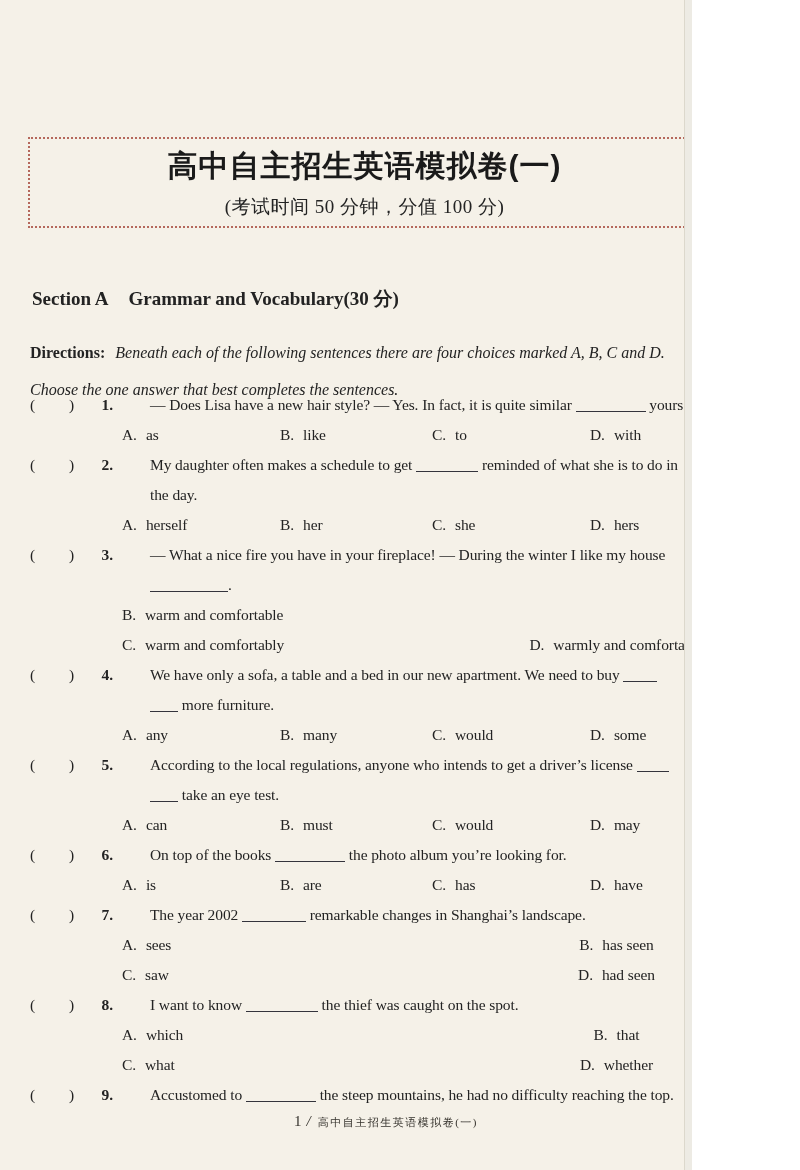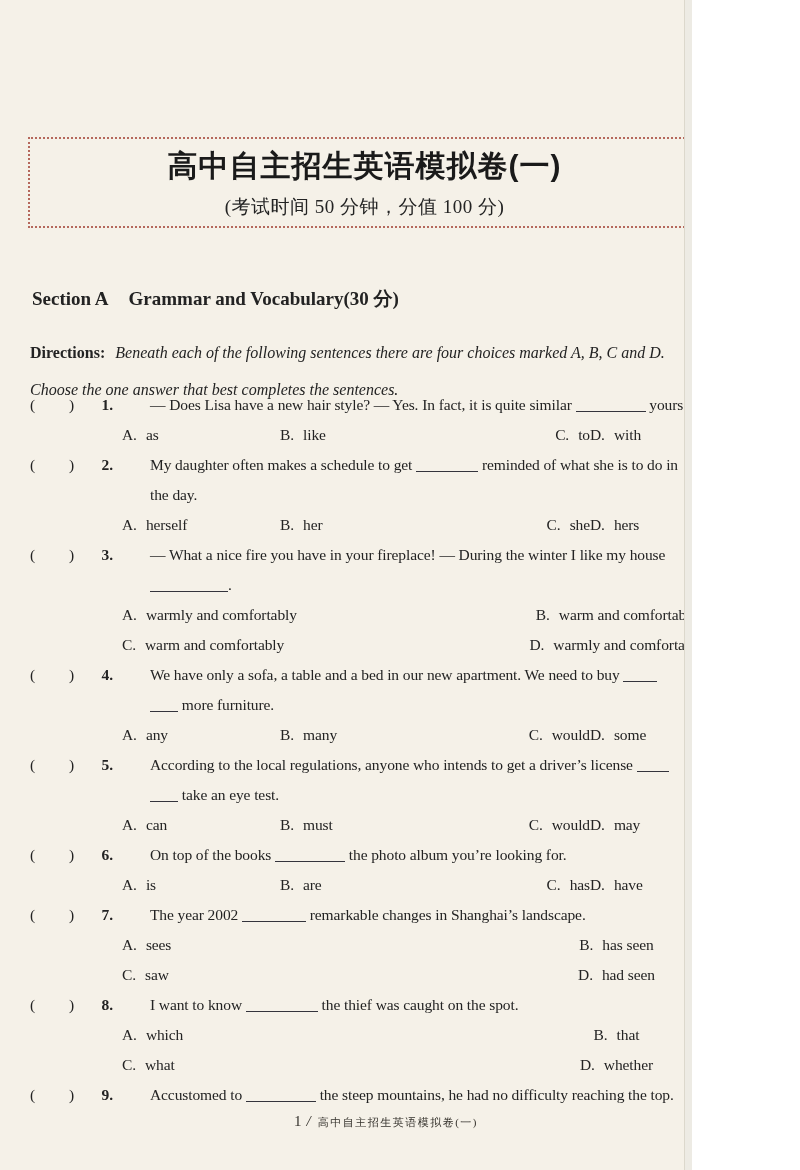--- a/index.html
+++ b/index.html
@@ -53,21 +53,21 @@
   }
   .q-text{ flex:1; min-width:0; }
   .q-line{ line-height:30px; white-space:nowrap;margin-left:28px; }
   .blank{
     display:inline-block; height:12px; margin-bottom:-2px;
     border-bottom:1.3px solid #34343c;
   }
   .opts{ display:flex; line-height:30px; white-space:nowrap; }
   .opts.four > .opt:nth-child(1){ width:158px; }
   .opts.four > .opt:nth-child(2){ width:152px; }
-  .opts.four > .opt:nth-child(3){ width:158px;text-align:right; }
+  .opts.four > .opt:nth-child(3){ width:158px; }
   .opts.four > .opt:nth-child(4){ flex:1; }
   .opts.two  > .opt:nth-child(1){ width:333px; }
   .opts.two  > .opt:nth-child(2){ flex:1;text-align:center; }
   .opt-label{ margin-right:9px; }
   
   .footer{ position:absolute; left:8px; right:0; top:1112px; text-align:center; }
   .footer-inner{ display:inline-block; margin-left:72px; color:#35322c; }
   .page-num{ font-size:15px; margin-right:5px; }
   .slash{ font-style:italic; font-size:15px; margin-right:7px; }
   .footer-title{ font-size:11px; letter-spacing:1.5px; }
@@ -137,21 +137,20 @@
       <div class="q">
         <div class="q-bracket">
           <span>(</span>
           <span>)</span>
         </div>
         <div class="q-num">3.</div>
         <div class="q-text">
           <div class="q-line">— What a nice fire you have in your fireplace! — During the winter I like my house</div>
           <div class="q-line"><span class="blank" style="width: 78px;"></span>.</div>
           <div class="opts two">
-            <span class="opt"><span class="opt-label">A.</span><span class="opt-text">warmly and comfortably</span></span>
             <span class="opt"><span class="opt-label">B.</span><span class="opt-text">warm and comfortable</span></span>
           </div>
           <div class="opts two">
             <span class="opt"><span class="opt-label">C.</span><span class="opt-text">warm and comfortably</span></span>
             <span class="opt"><span class="opt-label">D.</span><span class="opt-text">warmly and comfortable</span></span>
           </div>
         </div>
       </div>
       <div class="q">
         <div class="q-bracket">

